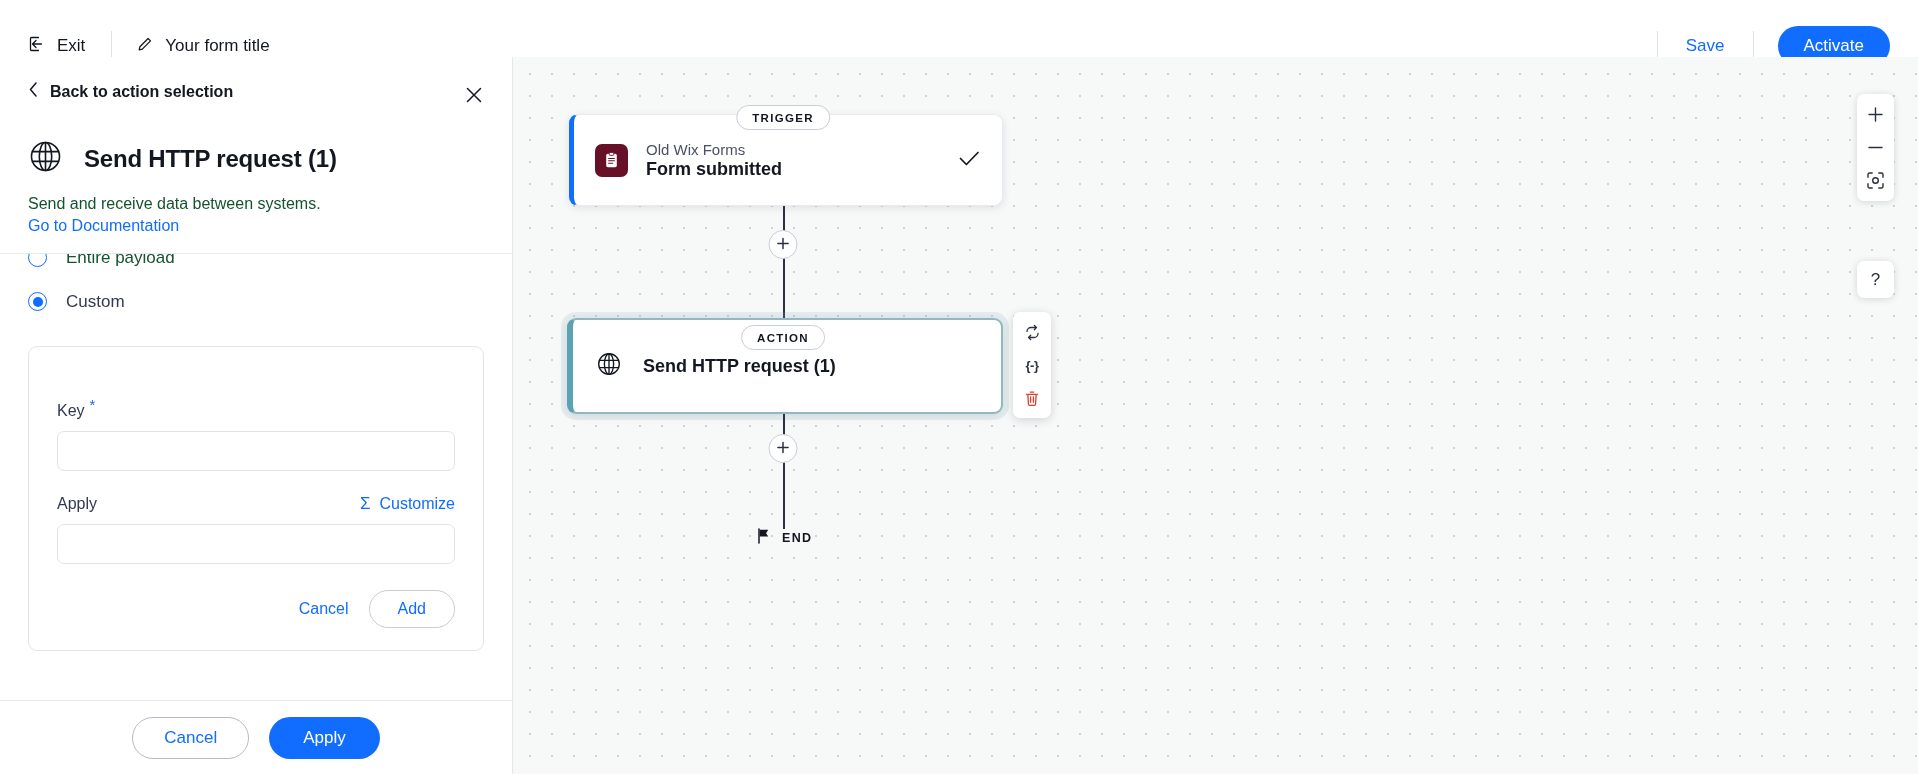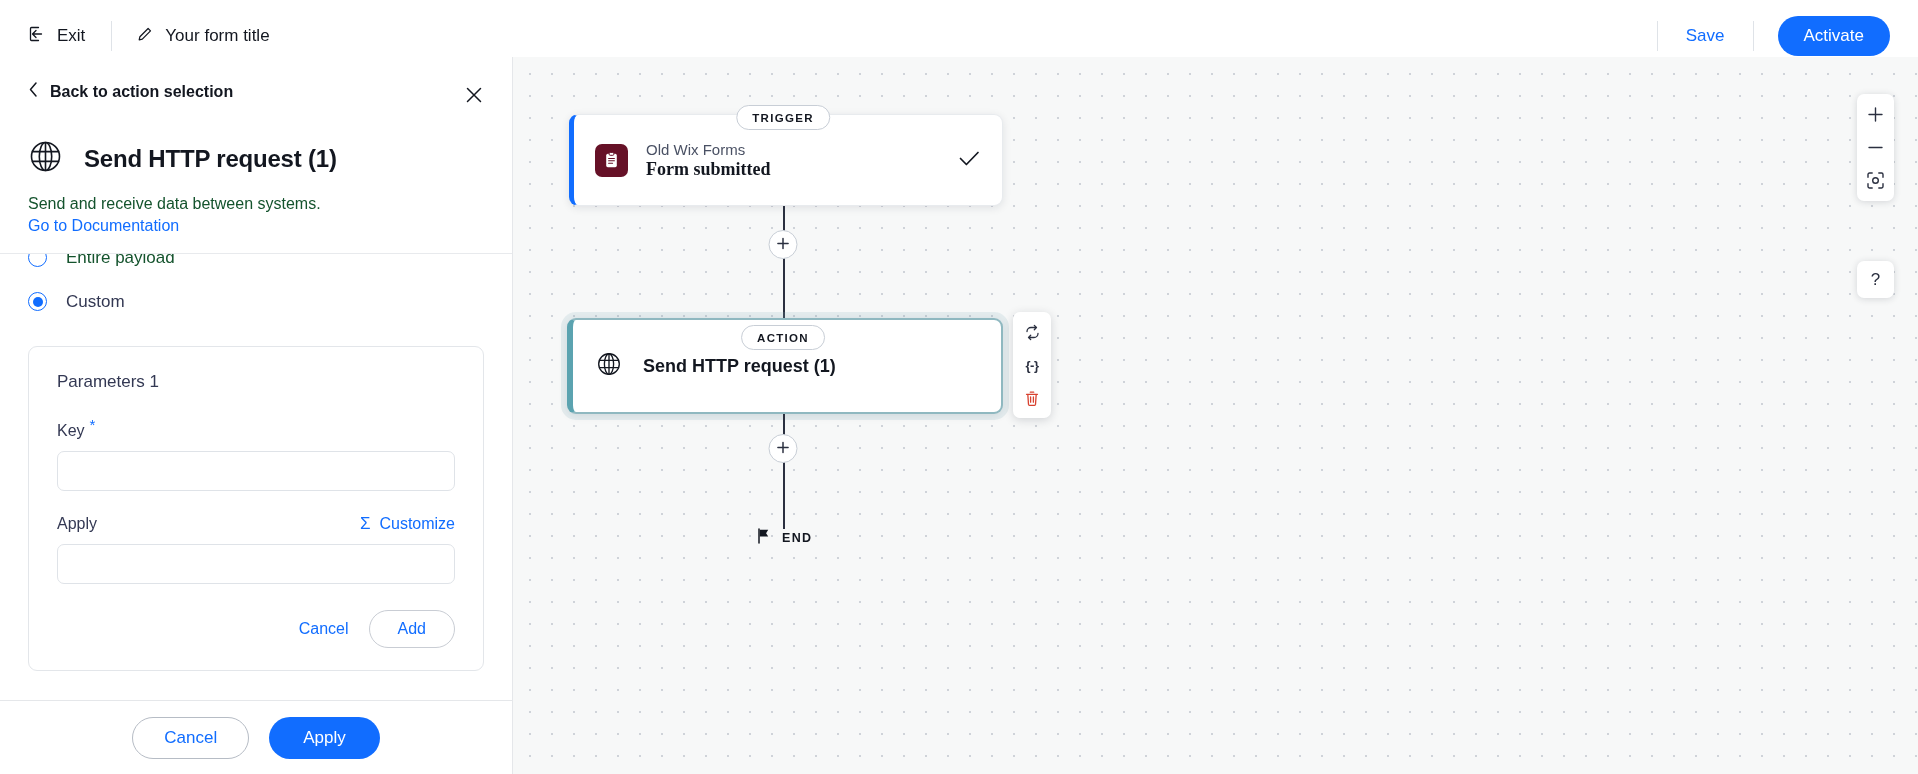--- a/index.html
+++ b/index.html
@@ -7,21 +7,21 @@
     width: 1918px; height: 774px;
     overflow: hidden;
     font-family: "Liberation Sans", sans-serif;
     background: #ffffff;
     color: #131720;
   }
   .app { position: relative; width: 1918px; height: 774px; }
 
   
   .topbar {
-    position: absolute; top: 8px; left: 0;
+    position: absolute; top: 18px; left: 0;
     width: 1918px; height: 57px;
     background: #ffffff;
     border-bottom: 1px solid #e5e7ea;
     display: flex; align-items: center;
   }
   .tb-left { display: flex; align-items: center; height: 100%; padding-left: 26px; }
   .exit-btn {
     display: flex; align-items: center; gap: 11px;
     font-size: 17px; color: #131720; cursor: pointer;
     padding: 4px 2px;
@@ -197,21 +197,21 @@
   .badge-action { top: 268px; }
 
   .app-icon {
     width: 33px; height: 33px; border-radius: 7px;
     background: #661127;
     display: flex; align-items: center; justify-content: center;
     flex: 0 0 auto;
   }
   .trigger-text { margin-left: 18px; }
   .trigger-app { font-size: 15px; color: #4a5164; }
-  .trigger-evt { font-size: 18px; font-weight: bold; color: #131720; margin-top: 1px; font-family: Liberation Serif, serif; }
+  .trigger-evt { font-size: 18px; font-weight: bold; color: #131720; margin-top: 1px; }
   .node-check { margin-left: auto; margin-right: 22px; }
   .action-label {
     margin-left: 21px; font-size: 18px; font-weight: bold; color: #131720;
   }
 
   .connector {
     position: absolute; left: 270px; width: 1.6px;
     background: #2b3040;
   }
   .conn1 { top: 149px; height: 112px; }
@@ -345,21 +345,20 @@
           <span class="radio"></span>
           <span class="radio-label dim">Entire payload</span>
         </div>
 
         <div class="radio-row">
           <span class="radio checked"></span>
           <span class="radio-label">Custom</span>
         </div>
 
         <div class="param-card">
-          <div class="param-title">Parameters 1</div>
 
           <div class="field">
             <div class="field-label-row">
               <div>
                 <span class="field-label">Key</span><span class="req-star">*</span>
               </div>
             </div>
             <input class="text-input" type="text" placeholder="" style="">
           </div>
 

